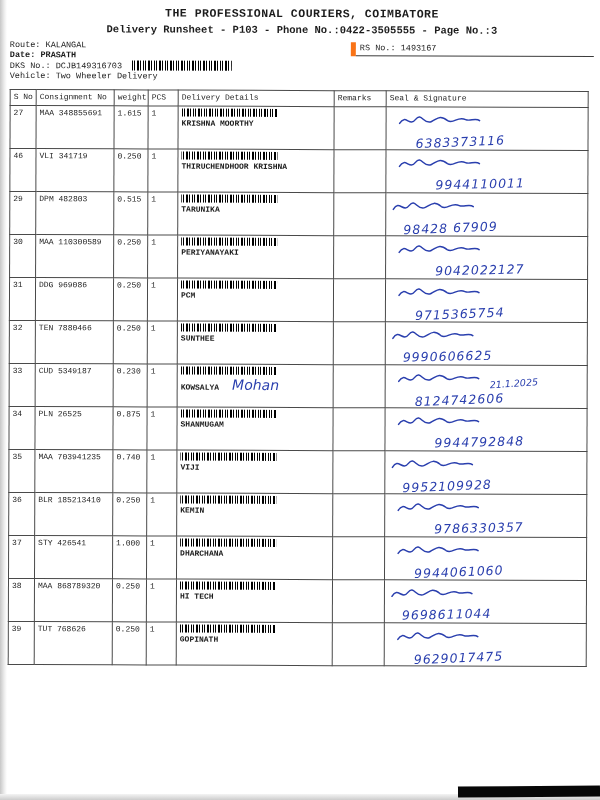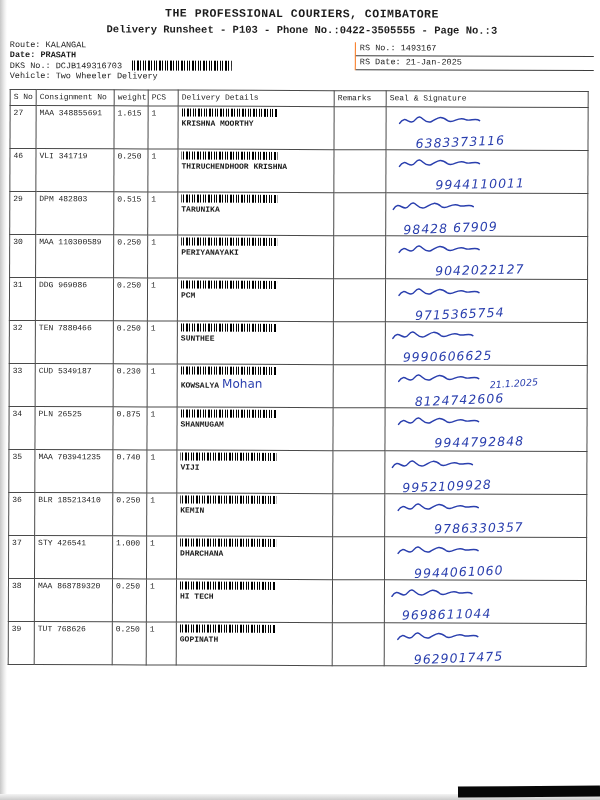--- a/index.html
+++ b/index.html
@@ -18,32 +18,32 @@
   .subtitle{text-align:center;font-weight:bold;font-size:10.5px;margin-top:4px;}
   .info{position:relative;margin-top:5px;height:46px;font-size:8.5px;}
   .info-line{line-height:10px;white-space:nowrap;}
   .staff-line{font-weight:bold;}
   .bc{background:repeating-linear-gradient(90deg,
         #000 0,#000 1px,#fff 1px,#fff 2px,
         #000 2px,#000 3px,#fff 3px,#fff 5px,
         #000 5px,#000 7px,#fff 7px,#fff 8px,
         #000 8px,#000 9px,#fff 9px,#fff 11px);}
   .barcode-h{display:inline-block;width:100px;height:10px;vertical-align:-2px;margin-left:5px;}
-  .rs-box{position:absolute;right:0;top:1px;width:238px;border-left:1px solid #f97316;}
+  .rs-box{position:absolute;right:0;top:1px;width:238px;border-left:5px solid #f97316;}
   .rs-line{border-bottom:1px solid #3c3c3c;padding:1px 4px 2px;line-height:10px;}
   table{border-collapse:collapse;width:578px;margin-top:3px;table-layout:fixed;}
   th,td{border:1px solid #4a4a4a;font-size:8px;font-weight:normal;text-align:left;
         vertical-align:top;padding:2px 3px;overflow:hidden;}
   th{height:11px;white-space:nowrap;}
   tbody tr{height:41px;}
   .c-pcs,.h-pcs{text-align:left;}
   .barcode{width:96px;height:8px;margin-bottom:2px;}
   .cname{font-weight:bold;}
-  .hand-note{color:#2a3fae;font-family:"DejaVu Sans",sans-serif;
-        font-weight:normal;font-size:12px;margin-left:3px;}
+  .hand-note{color:#2a3fae;font-family:"DejaVu Sans",sans-serif;font-style:italic;
+        font-weight:normal;font-size:14px;margin-left:13px;}
   .sig{color:#2a3fae;padding-top:3px;}
   .scribble{display:inline-block;margin-left:8px;}
   .sig-extra{display:inline-block;font-family:"DejaVu Sans",sans-serif;font-style:italic;
         font-size:9.5px;transform:rotate(-4deg);margin-left:4px;}
   .sig-num{display:block;font-family:"DejaVu Sans",sans-serif;font-style:italic;
         font-size:12.5px;letter-spacing:1px;transform:rotate(-2.5deg);margin-left:26px;margin-top:2px;}
   tbody tr:nth-child(even) .sig-num{margin-left:46px;transform:rotate(-1.5deg);}
   tbody tr:nth-child(3n) .scribble{margin-left:2px;}
   tbody tr:nth-child(3n) .sig-num{margin-left:14px;}
 </style>
@@ -72,24 +72,20 @@
       </div>
       <div class="info-line">
         <span>Vehicle:</span>
         <span>Two Wheeler Delivery</span>
       </div>
 
       <div class="rs-box">
         <div class="rs-line">
           <span>RS No.:</span>
           <span>1493167</span>
-        </div>
-        <div class="rs-line">
-          <span>RS Date:</span>
-          <span>21-Jan-2025</span>
         </div>
       </div>
     </div>
 
     <table>
       <colgroup>
         <col style="width:26px">
           <col style="width:78px">
           <col style="width:34px">
         <col style="width:30px">

